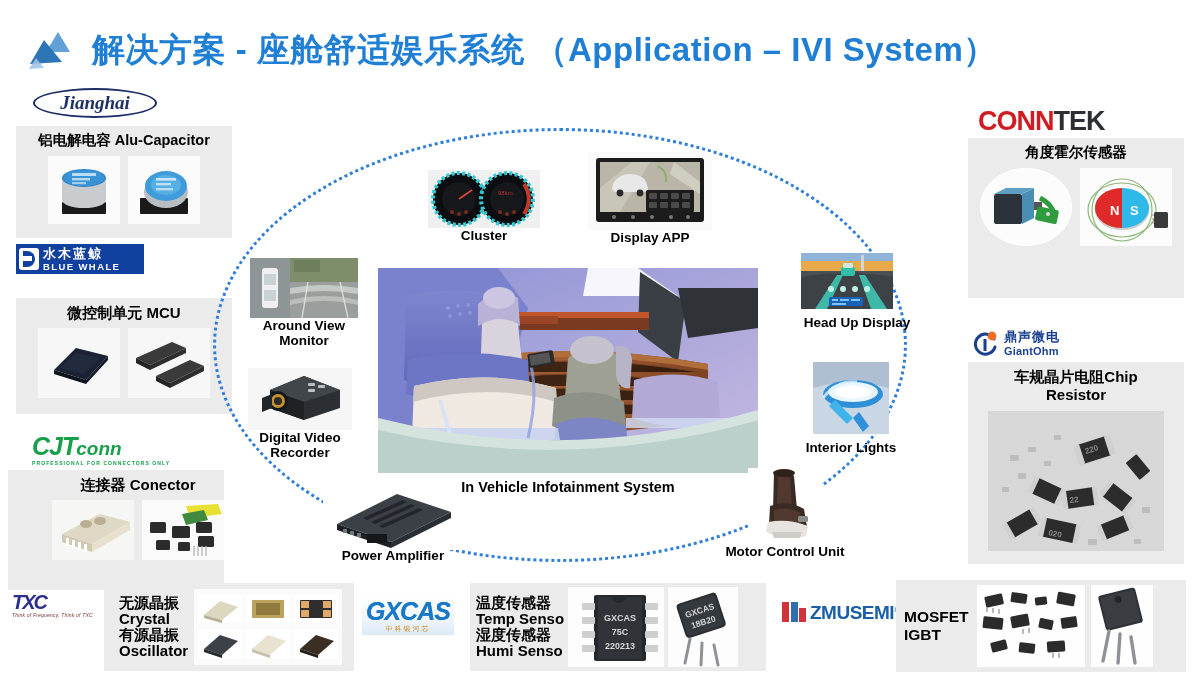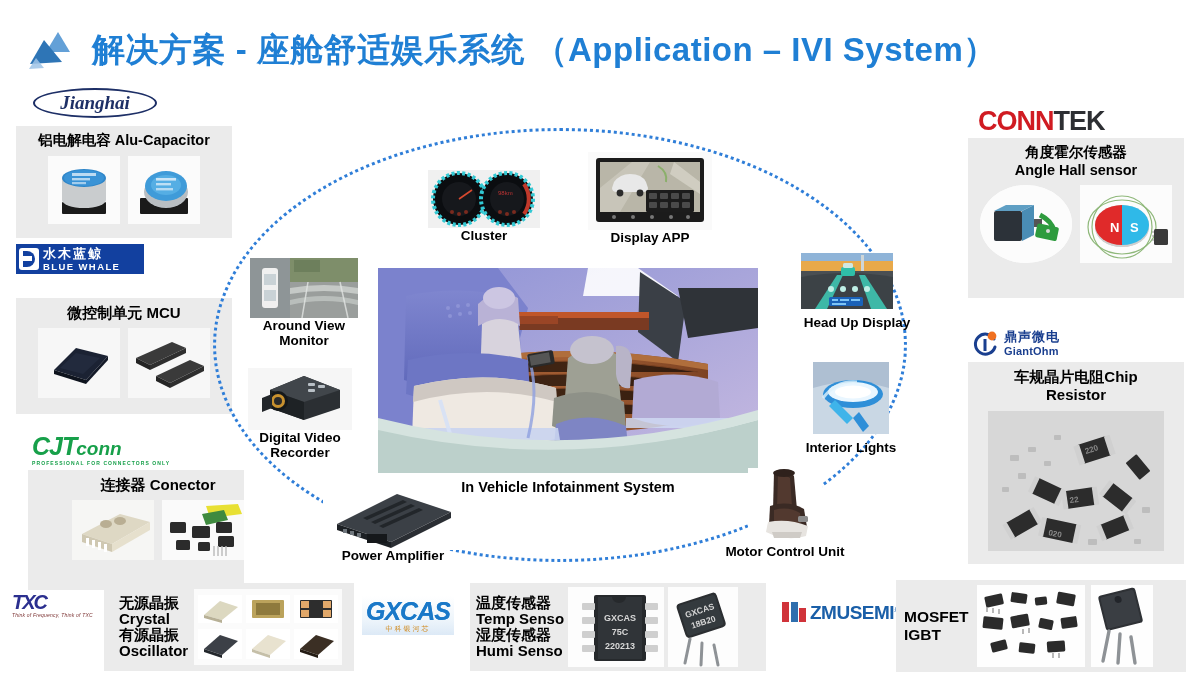--- a/index.html
+++ b/index.html
@@ -185,21 +185,21 @@
         </svg>
       </div>
     </div>
   </div>
 
   <div class="logo logo-cjt" style="left:32px;top:434px;">
     <span class="cjt-main">CJT<span class="conn">conn</span></span>
     <span class="cjt-sub">PROFESSIONAL FOR CONNECTORS ONLY</span>
   </div>
 
-  <div class="panel" style="left:28px;top:470px;width:216px;height:120px;padding-left:44px;">
+  <div class="panel" style="left:8px;top:470px;width:216px;height:120px;padding-left:44px;">
     <div class="panel-title" style="font-size:15px;">连接器 Conector</div>
     <div class="imgrow" style="margin-top:7px;">
       <div class="photo" style="width:84px;height:60px;">
         <svg viewBox="0 0 84 60" width="84" height="60">
           <rect width="84" height="60" fill="#f6f6f4"></rect>
           <polygon points="10,34 48,14 78,22 40,44" fill="#ded8c4"></polygon>
           <polygon points="10,34 40,44 40,52 10,42" fill="#cfc8b2"></polygon>
           <polygon points="40,44 78,22 78,30 40,52" fill="#e6e0cd"></polygon>
           <g fill="#fff">
             <rect x="14" y="38" width="3" height="8"></rect>
@@ -235,21 +235,20 @@
     </div>
   </div>
 
   <div class="logo logo-conntek" style="left:978px;top:108px;">
     <span class="ct-red">CONN</span>
     <span class="ct-dark">TEK</span>
   </div>
 
   <div class="panel" style="left:968px;top:138px;width:216px;height:160px;">
     <div class="panel-title" style="font-size:14.5px;">角度霍尔传感器</div>
-    <div class="panel-title" style="font-size:14.5px;padding-top:1px;">Angle Hall sensor</div>
     <div class="imgrow" style="margin-top:7px;">
       <div class="photo" style="width:92px;height:78px;border-radius:50%;">
         <svg viewBox="0 0 92 78" width="92" height="78">
           <rect width="92" height="78" fill="#fcfcfc"></rect>
           <rect x="14" y="26" width="28" height="30" fill="#2c3239" rx="2"></rect>
           <polygon points="42,26 54,20 54,50 42,56" fill="#4a8db5"></polygon>
           <polygon points="14,26 26,20 54,20 42,26" fill="#5f9fc4"></polygon>
           <rect x="54" y="34" width="8" height="8" fill="#555"></rect>
           <path d="M60 30 q12 6 14 16" stroke="#2e9b3e" stroke-width="5" fill="none"></path>
           <rect x="56" y="40" width="22" height="14" fill="#2e9b3e" rx="2" transform="rotate(12 66 47)"></rect>

